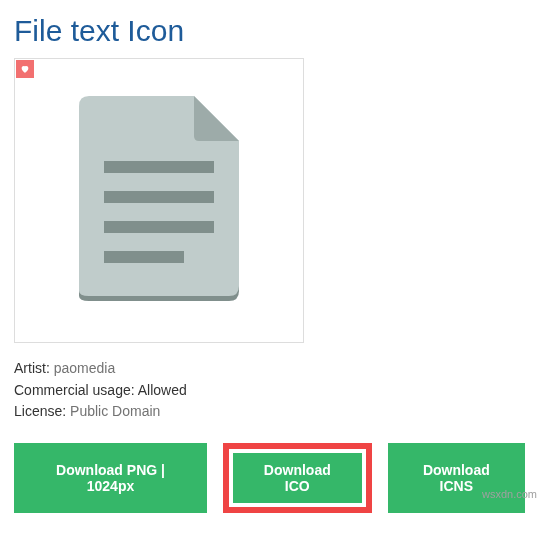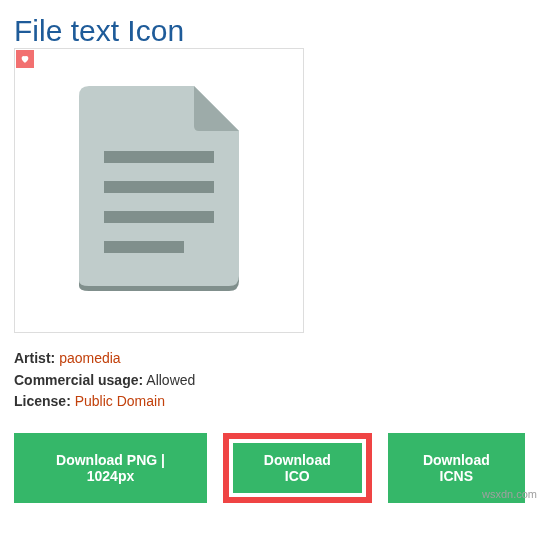--- a/index.html
+++ b/index.html
@@ -6,21 +6,21 @@
     body {
       font-family: Arial, sans-serif;
       padding: 14px;
       width: 539px;
       font-size: 14px;
     }
     .page-title {
       color: #1e5b99;
       font-size: 30px;
       font-weight: normal;
-      margin-bottom: 0;
+      margin-bottom: 10px;
     }
     .icon-preview {
       border: 1px solid #dddddd;
       width: 290px;
       height: 285px;
       position: relative;
       display: flex;
       align-items: center;
       justify-content: center;
     }
@@ -36,22 +36,22 @@
       justify-content: center;
       font-size: 9px;
       color: white;
     }
     .meta {
       margin-top: 15px;
       line-height: 1.55;
       color: #333333;
     }
     .meta-row { }
-    .meta-label { font-weight: bold; color: #333333; text-align: center; }
-    .meta-link { color: #c2410c; text-decoration: none; }
+    .meta-label { font-weight: normal; color: #333333; text-align: center; }
+    .meta-link { color: #737373; text-decoration: none; }
     .meta-value { color: #333333; }
     .dl-row {
       display: flex;
       gap: 16px;
       margin-top: 20px;
     }
     .dl-btn {
       background: #35b769;
       color: #ffffff;
       border: none;

